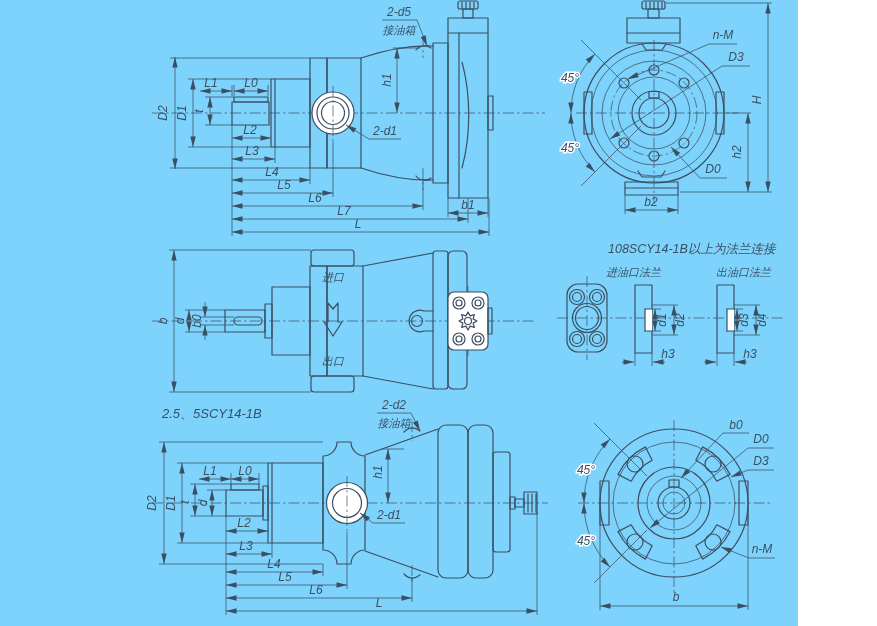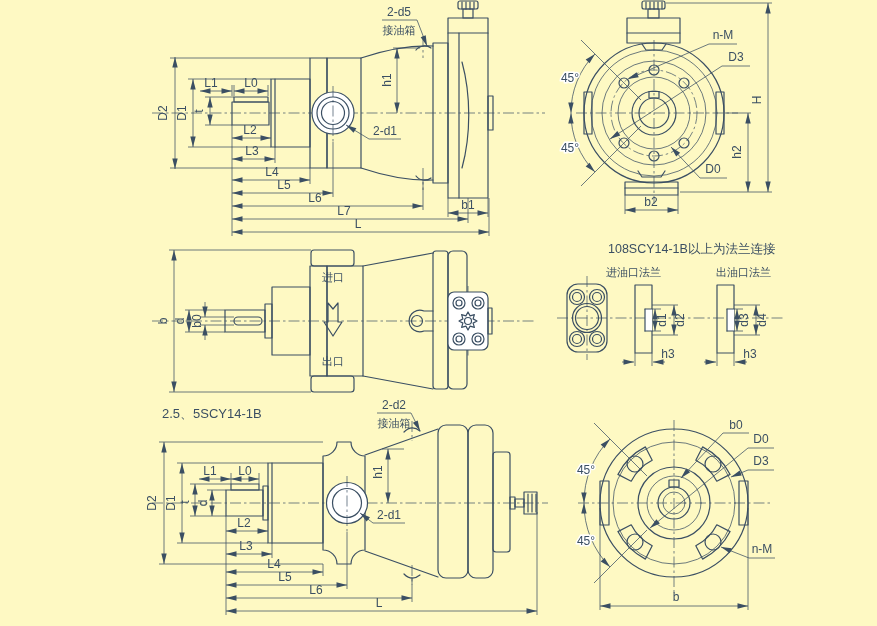--- a/index.html
+++ b/index.html
@@ -1,16 +1,16 @@
 <!DOCTYPE html>
 <html><head>
 <meta charset="utf-8">
 <style>
   html,body{margin:0;padding:0;background:#fff;}
-  .stage{position:relative;width:877px;height:626px;background:#fef9c3;overflow:hidden;}
+  .stage{position:relative;width:798px;height:626px;background:#7dd3fc;overflow:hidden;font-style:italic;}
   svg{display:block;}
   .ln{fill:none;stroke:#3b4f63;stroke-width:1.2;stroke-linecap:round;stroke-linejoin:round;}
   .tn{fill:none;stroke:#3b4f63;stroke-width:.75;}
   .cl{fill:none;stroke:#3b4f63;stroke-width:.7;stroke-dasharray:11 3 2.5 3;}
   .wf{fill:#fff;}
   .dim{marker-start:url(#ar);marker-end:url(#ar);}
   .de{marker-end:url(#ar);}
   text{font-family:"Liberation Sans","DejaVu Sans",sans-serif;fill:#3b4f63;}
   .lb{font-size:12px;}
   .sm{font-size:11px;}

